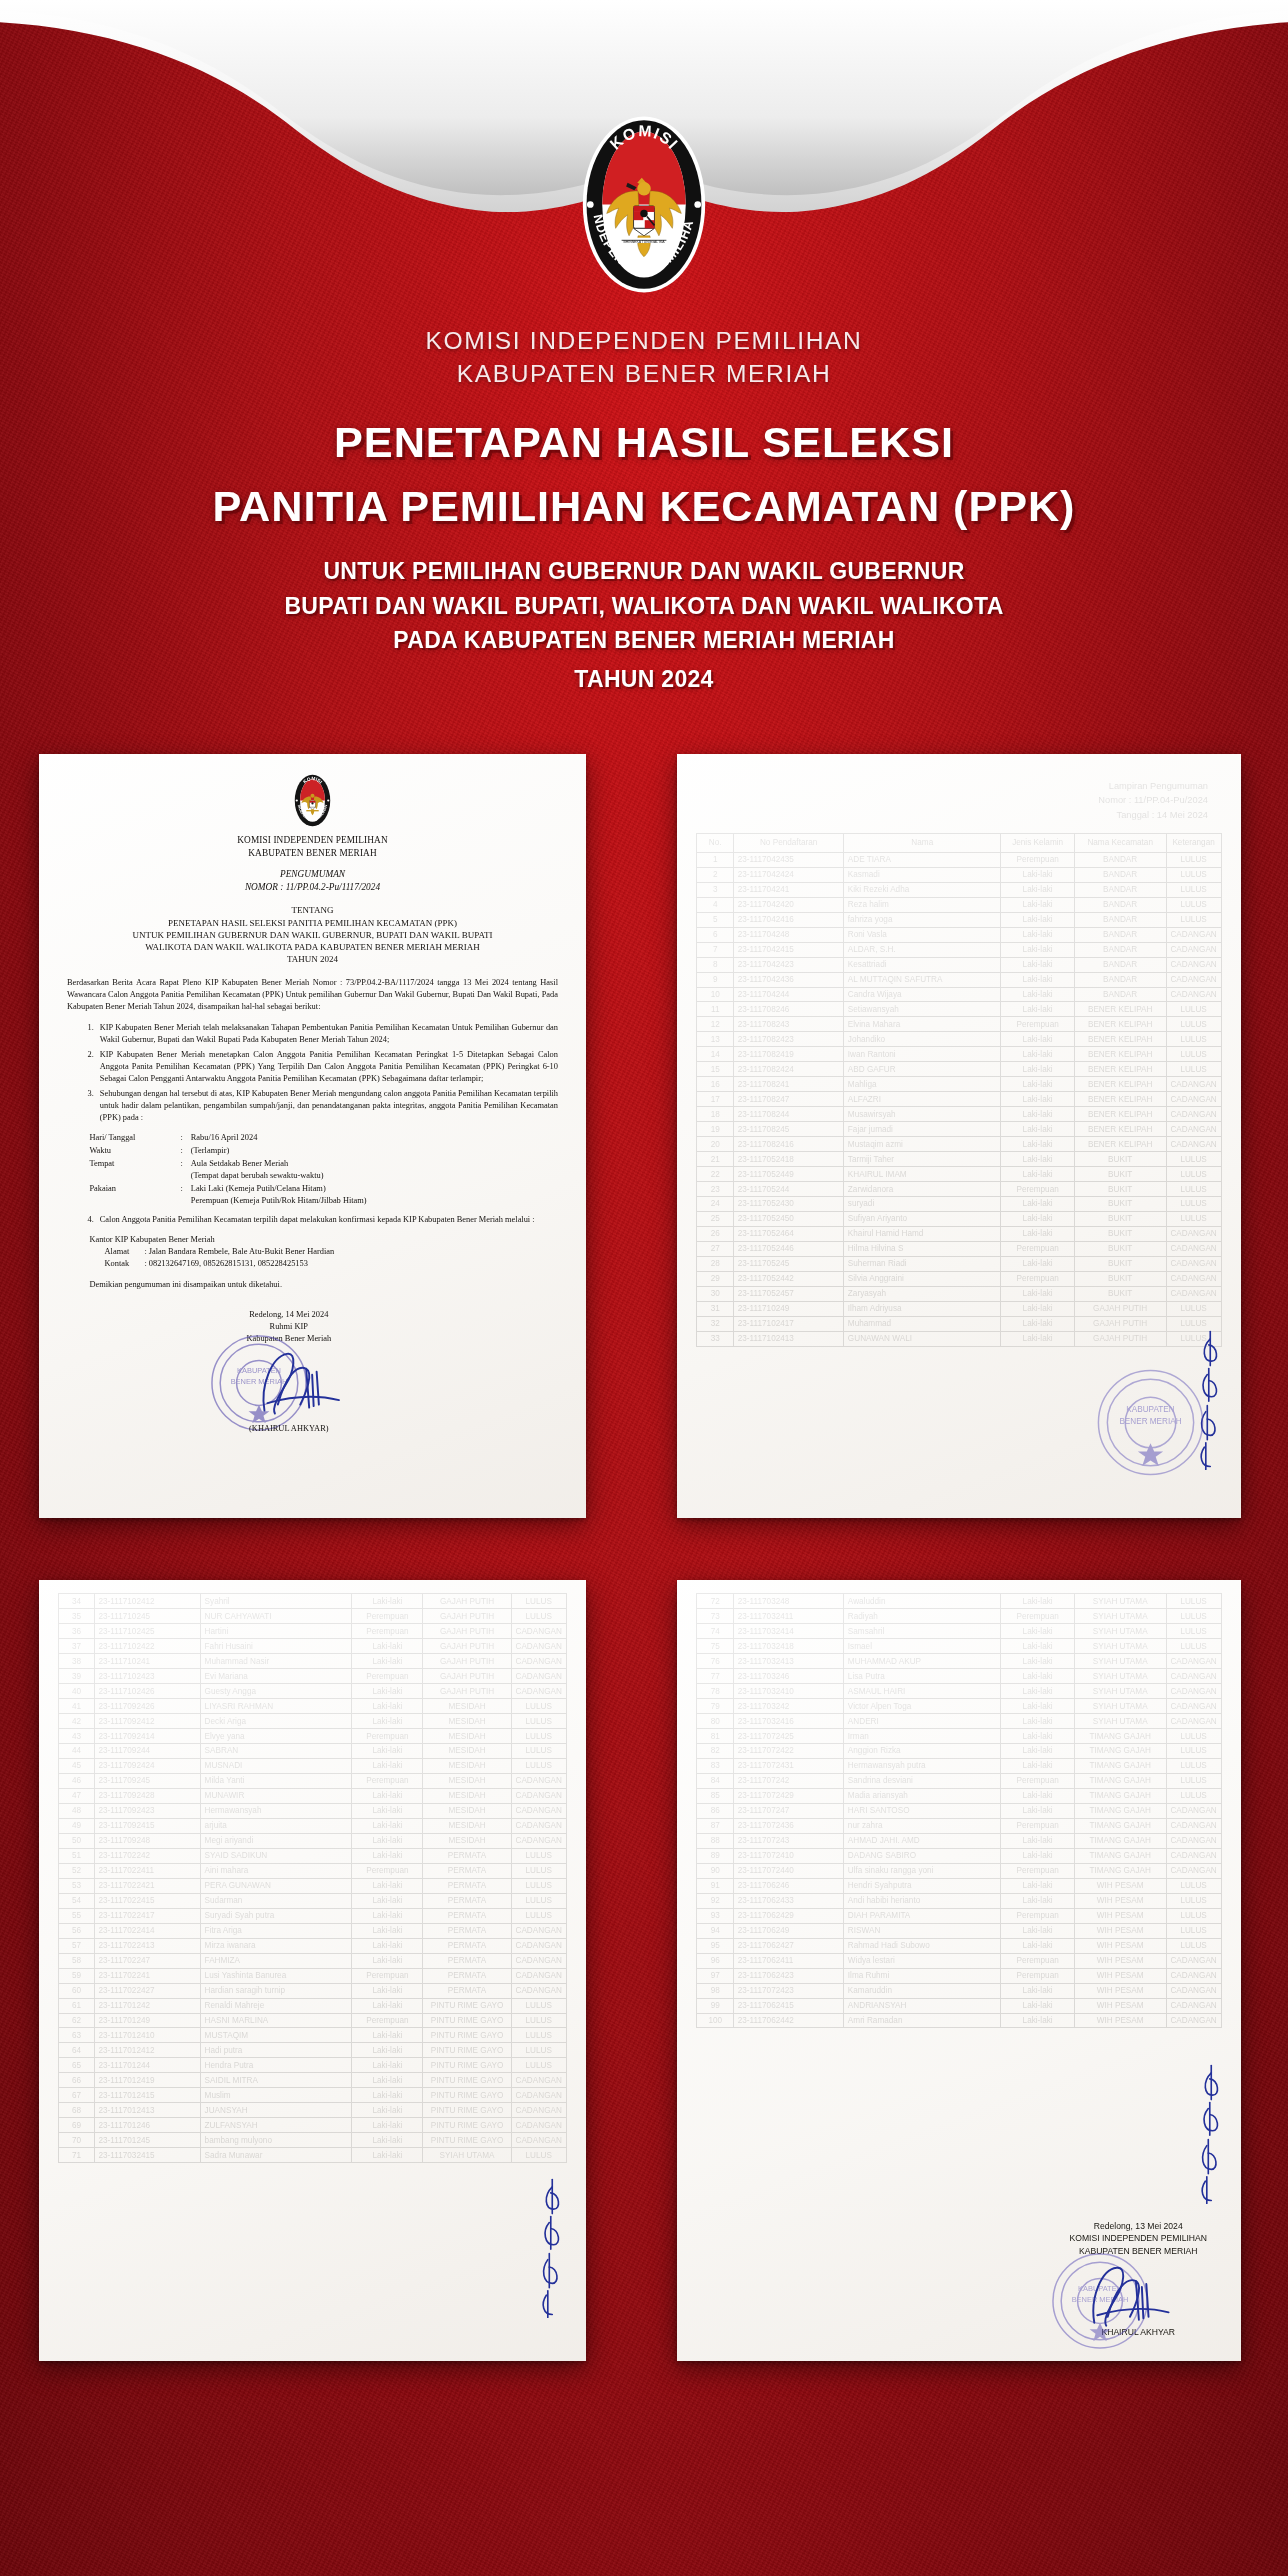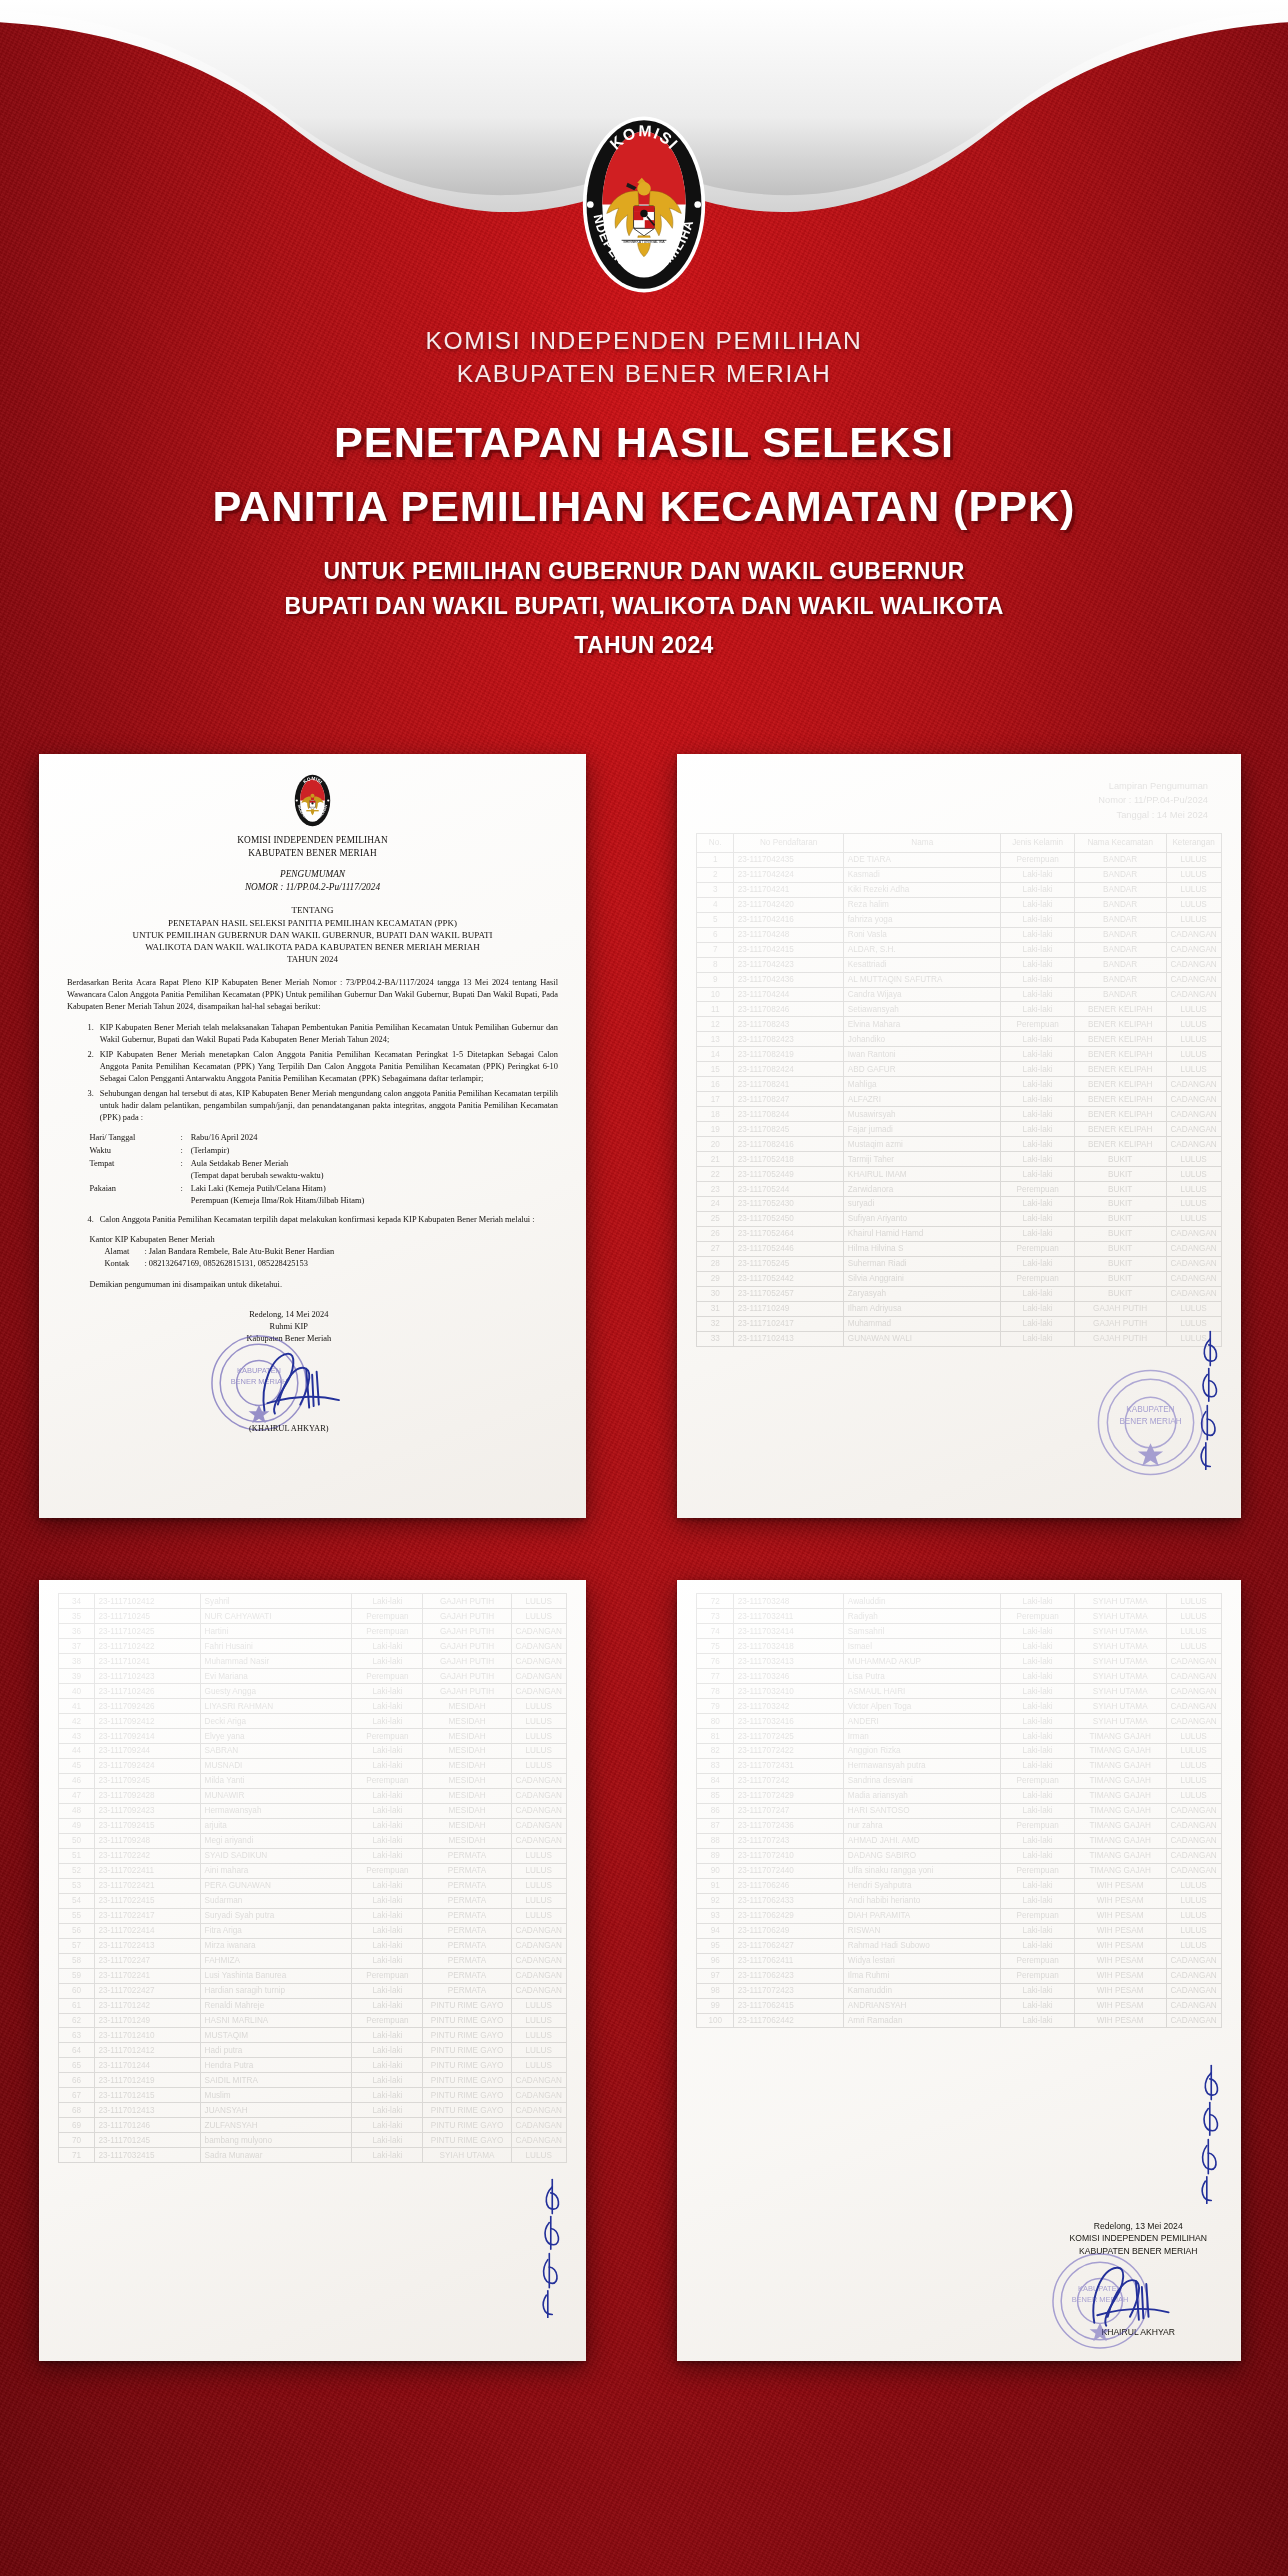--- a/index.html
+++ b/index.html
@@ -184,20 +184,21 @@
 
     <div class="org-line">KOMISI INDEPENDEN PEMILIHAN</div>
     <div class="org-line" style="margin-top:1.5px">KABUPATEN BENER MERIAH</div>
 
     <div class="big-title">PENETAPAN HASIL SELEKSI</div>
     <div class="big-title" style="margin-top:6px">PANITIA PEMILIHAN KECAMATAN (PPK)</div>
 
     <div class="sub-title">
       <div>UNTUK PEMILIHAN GUBERNUR DAN WAKIL GUBERNUR</div>
       <div>BUPATI DAN WAKIL BUPATI, WALIKOTA DAN WAKIL WALIKOTA</div>
+      <div>PADA KABUPATEN BENER MERIAH MERIAH</div>
       <div class="yr">TAHUN 2024</div>
     </div>
   </div>
 
   <div class="sheets">
 
     <div class="sheet tl">
       <div class="paper-tint"></div>
       <div class="letter">
         <div class="seal-small">
@@ -272,21 +273,21 @@
               <span class="v">(Terlampir)</span>
             </div>
           <div class="row">
               <span class="k">Tempat</span>
               <span class="c">:</span>
               <span class="v"><span>Aula Setdakab Bener Meriah</span><span class="sub">(Tempat dapat berubah sewaktu-waktu)</span></span>
             </div>
           <div class="row">
               <span class="k">Pakaian</span>
               <span class="c">:</span>
-              <span class="v"><span>Laki Laki (Kemeja Putih/Celana Hitam)</span><span class="sub">Perempuan (Kemeja Ilma/Rok Hitam/Jilbab Hitam)</span></span>
+              <span class="v"><span>Laki Laki (Kemeja Putih/Celana Hitam)</span><span class="sub">Perempuan (Kemeja Putih/Rok Hitam/Jilbab Hitam)</span></span>
             </div>
         </div>
 
         <ul class="l-list" style="margin-top:6px">
           <li>
               <span class="num">4.</span>
               <span class="txt">Calon Anggota Panitia Pemilihan Kecamatan terpilih dapat melakukan konfirmasi kepada KIP Kabupaten Bener Meriah melalui :</span>
             </li>
         </ul>
 

